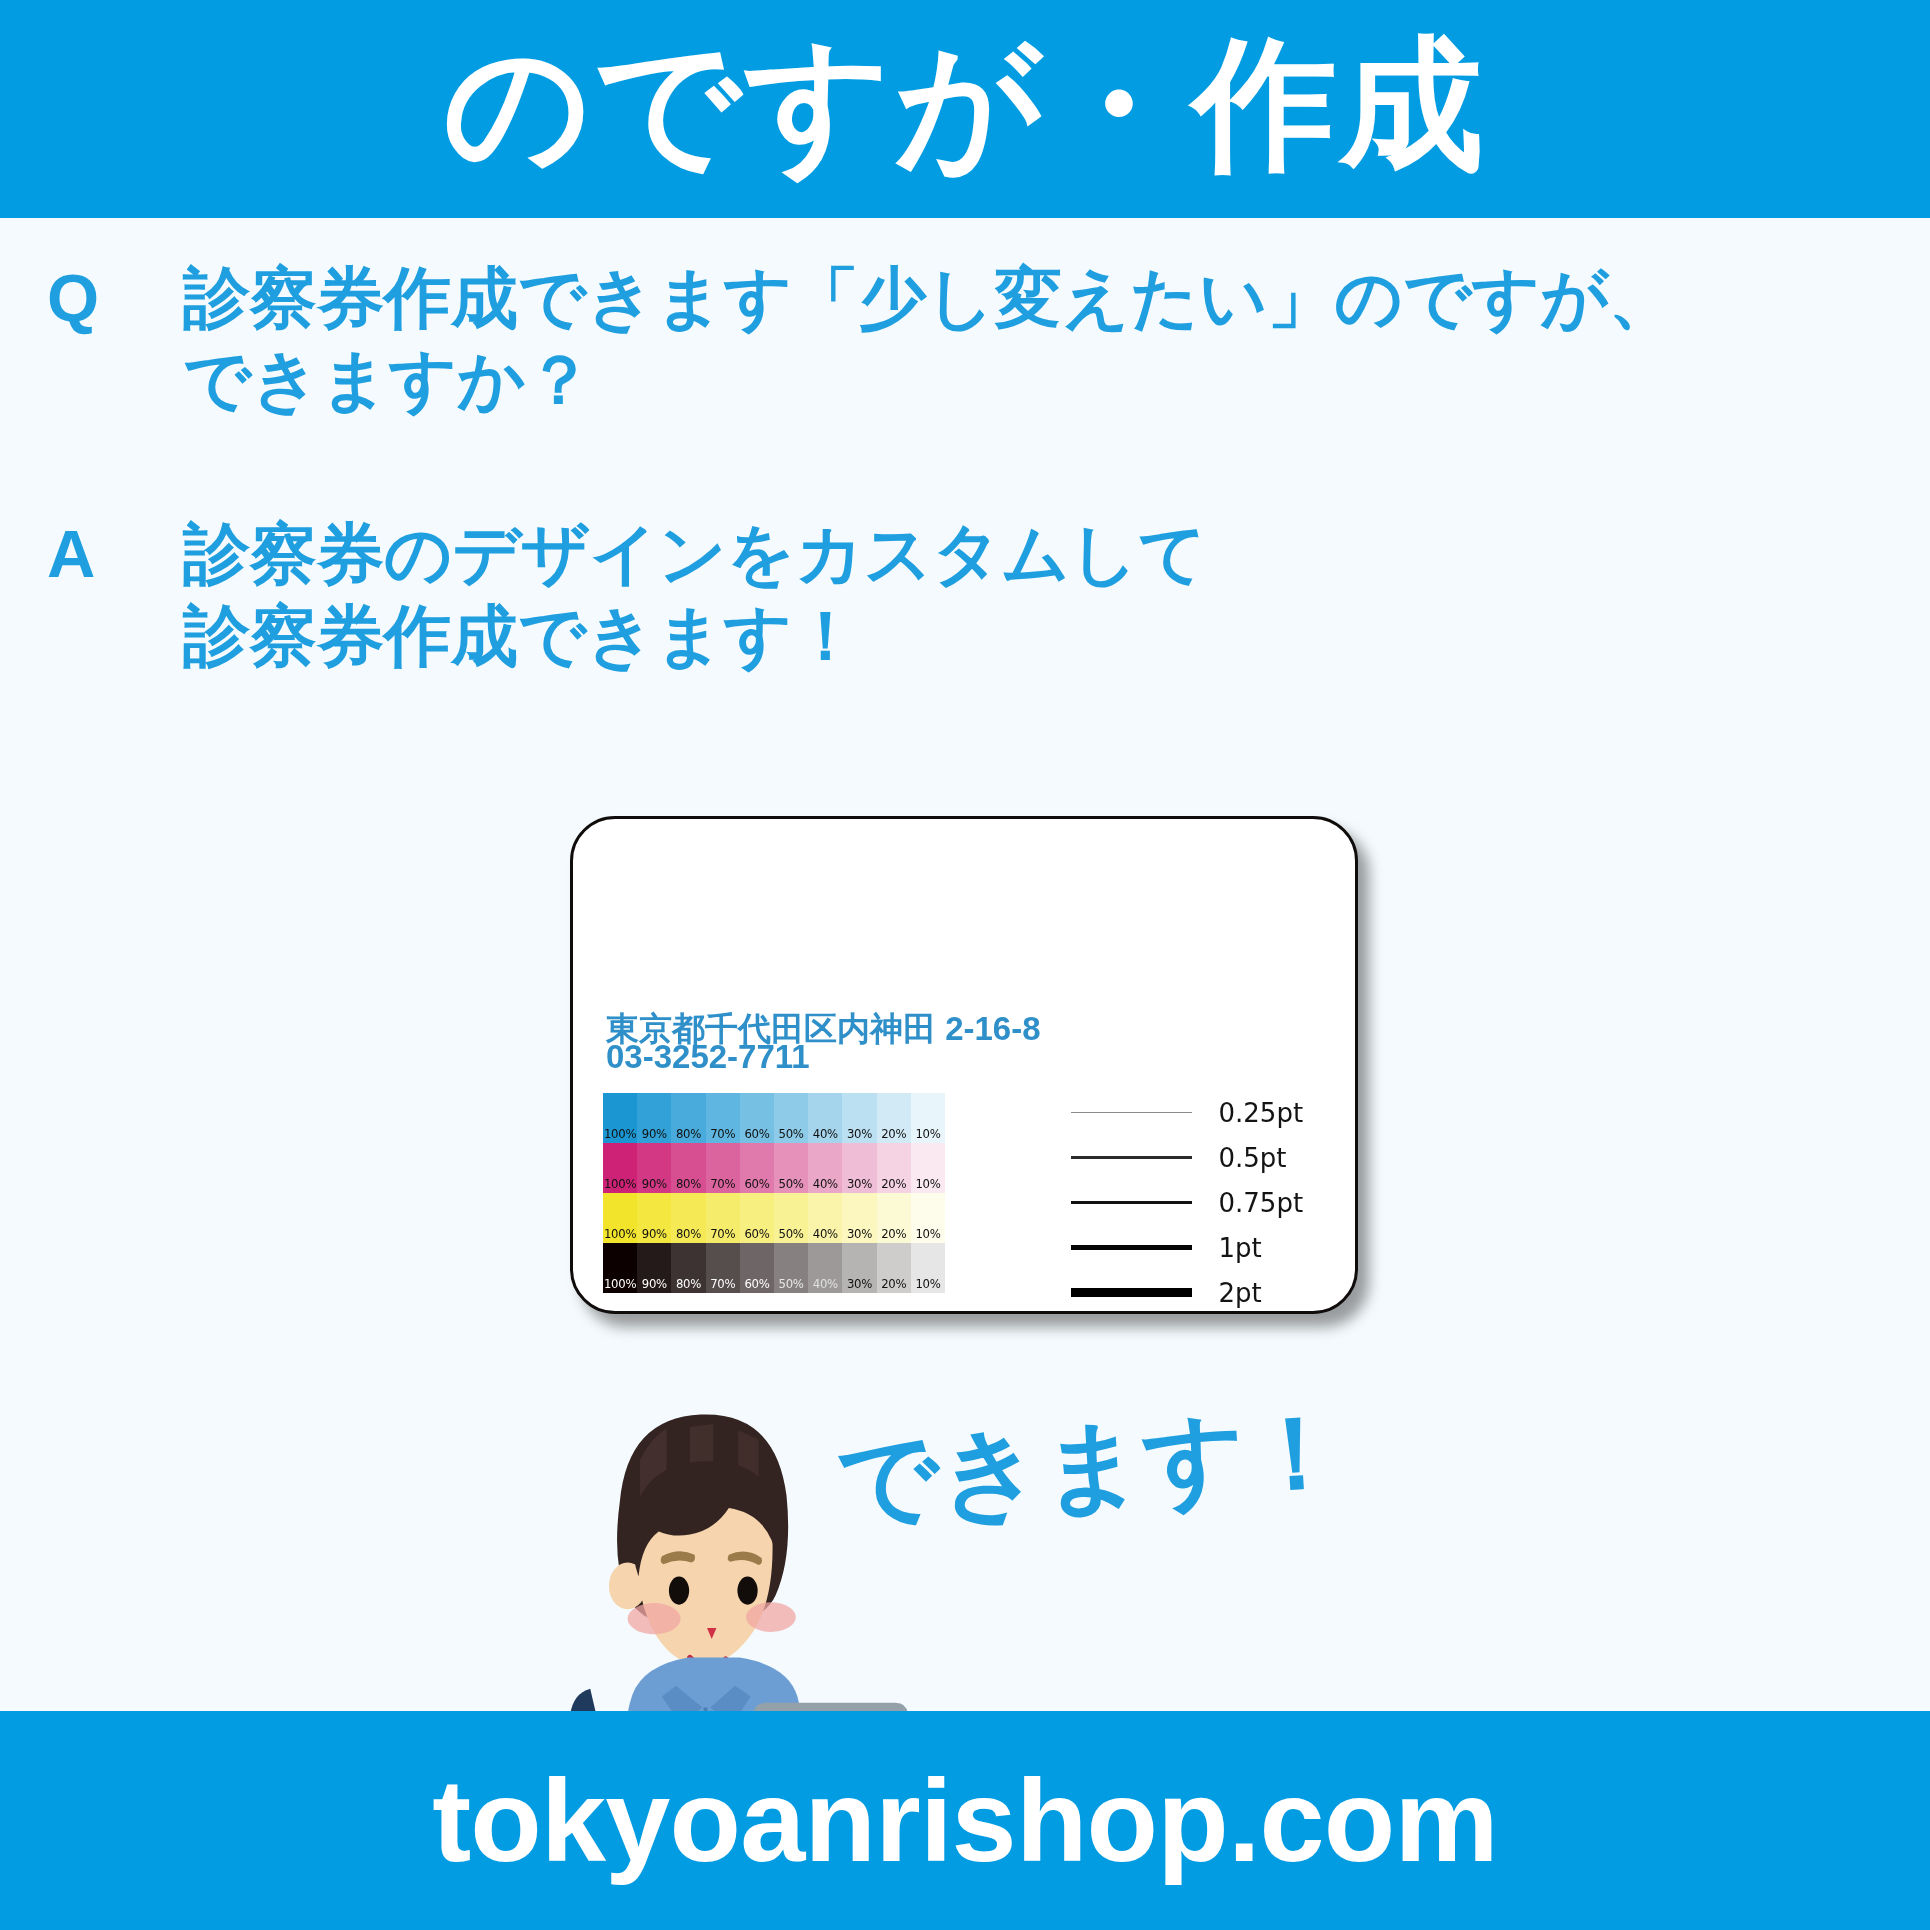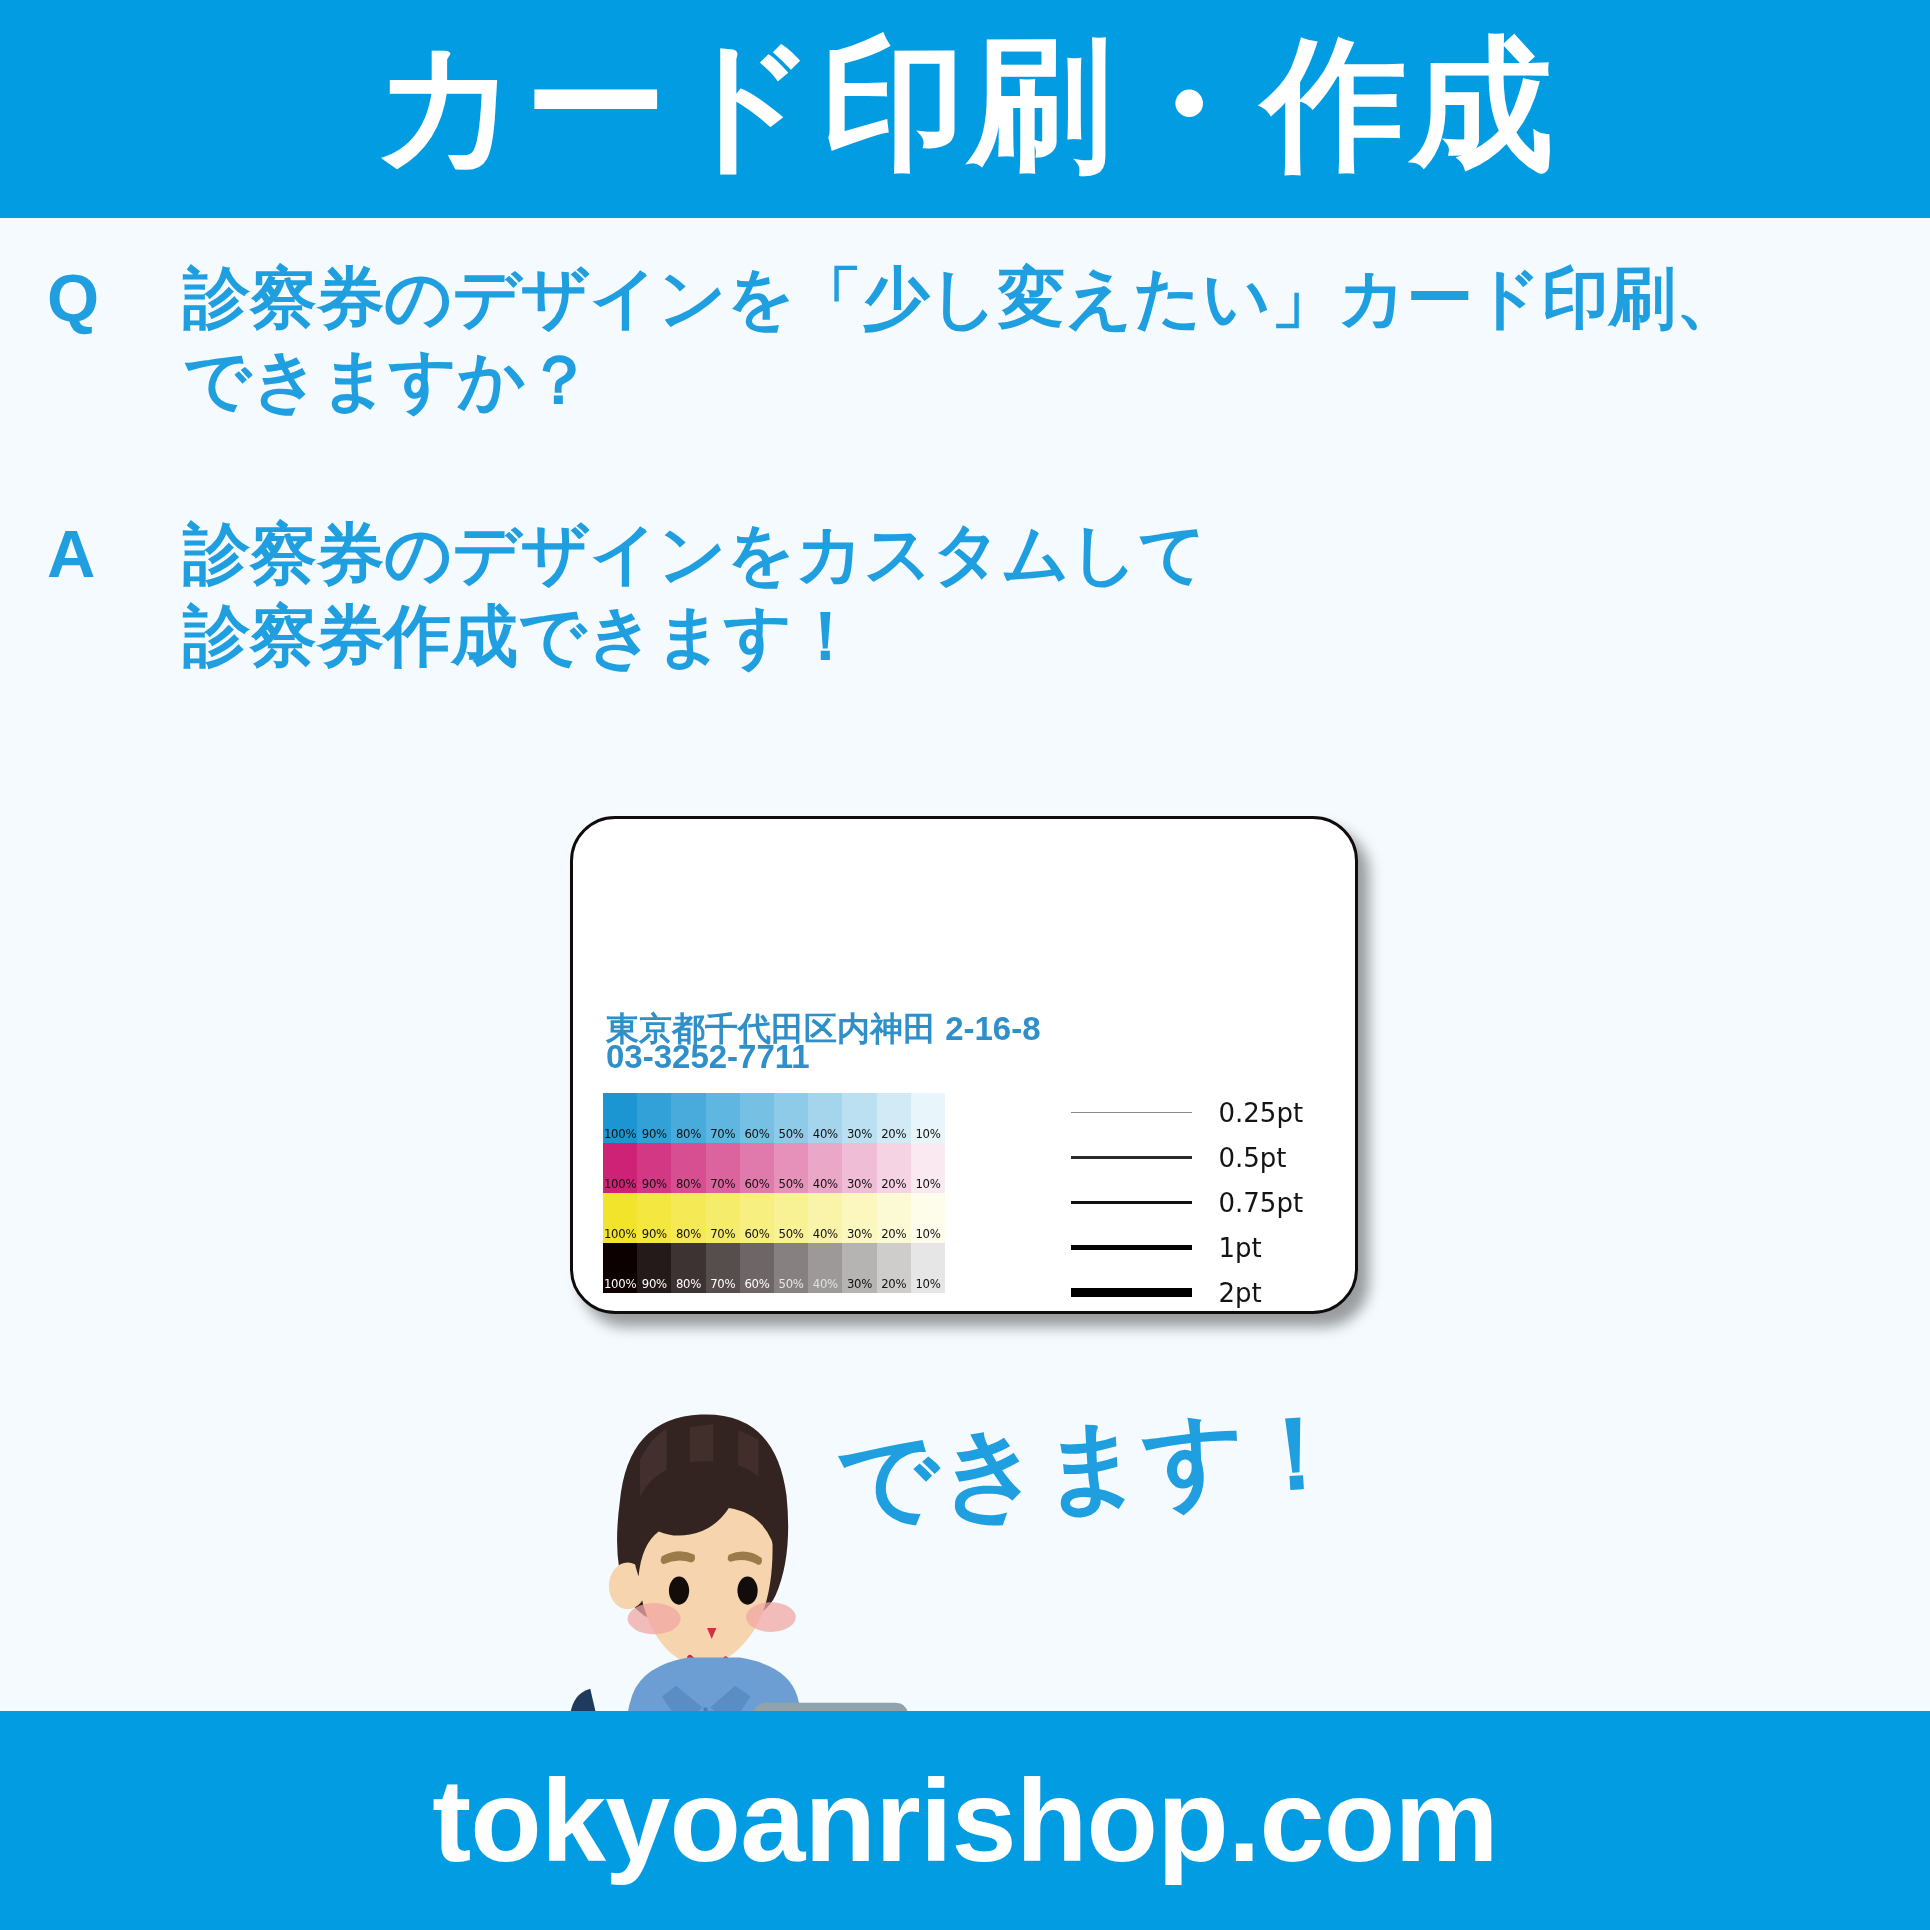--- a/index.html
+++ b/index.html
@@ -216,27 +216,27 @@
     height: 405px;
     z-index: 5;
   }
 </style>
 </head>
 <body>
 
 <div id="page">
 
   <div class="header-bar">
-    <div class="header-title">カード印刷・作成</div>
+    <div class="header-title">のですが・作成</div>
   </div>
 
   <div class="qa-block">
     <div class="qa-row question">
       <div class="qa-marker">Q</div>
-      <div class="qa-text">診察券のデザインを「少し変えたい」カード印刷、
+      <div class="qa-text">診察券作成できます「少し変えたい」のですが、
 できますか？</div>
     </div>
     <div class="qa-row answer">
       <div class="qa-marker">A</div>
       <div class="qa-text">診察券のデザインをカスタムして
 診察券作成できます！</div>
     </div>
   </div>
 
   <div class="card">

